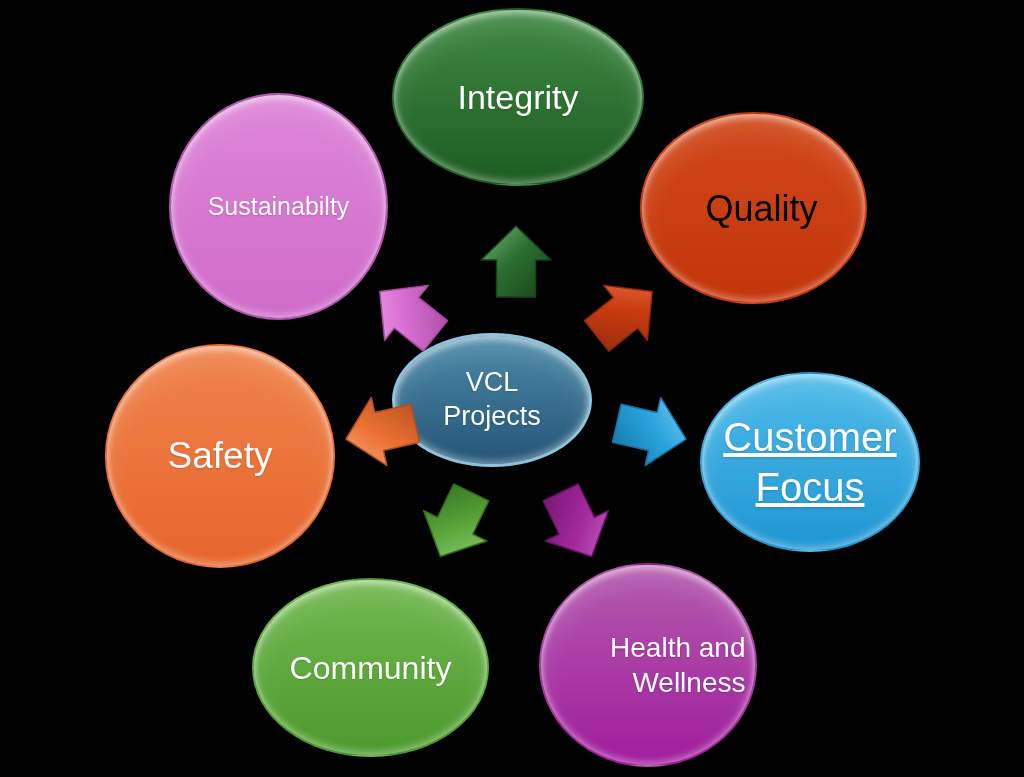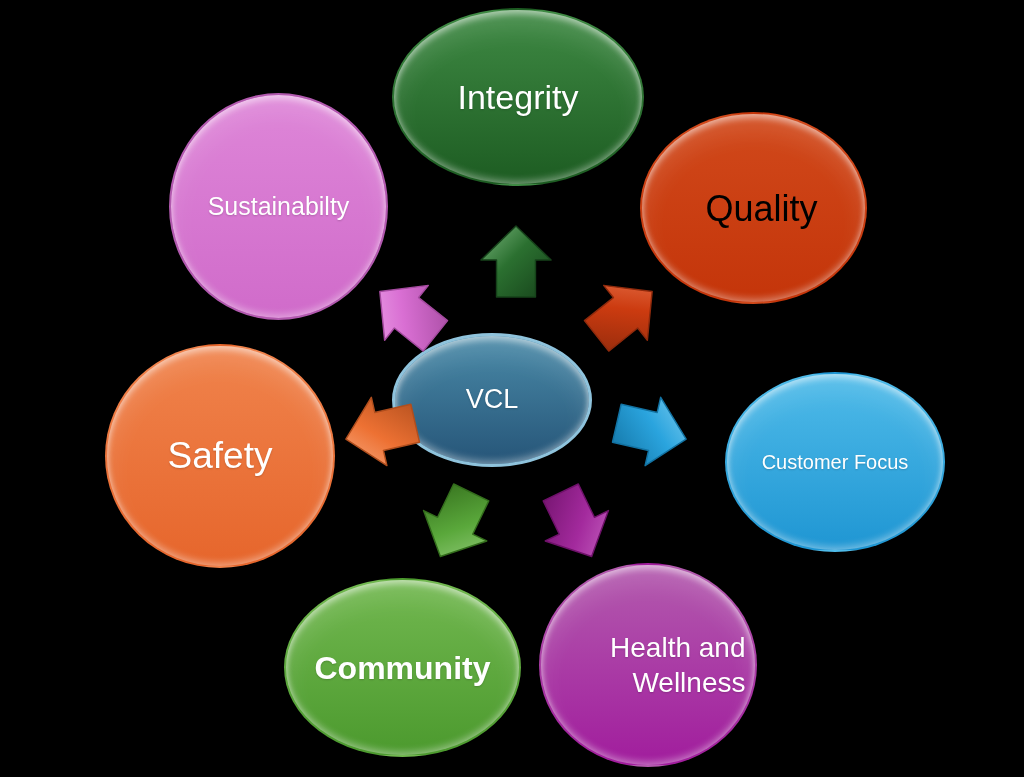--- a/index.html
+++ b/index.html
@@ -31,38 +31,39 @@
     line-height: 1.25;
     text-shadow: 0 1px 2px rgba(0,0,0,0.18);
   }
   .node .line { display: block; }
 
   
   .n-center     { left: 392px; top: 333px; width: 200px; height: 134px; font-size: 27px; border-width: 3px; }
   .n-integrity  { left: 392px; top: 8px;   width: 252px; height: 178px; font-size: 34px; }
   .n-quality    { left: 640px; top: 112px; width: 227px; height: 192px; font-size: 36px; text-shadow: none; }
   .n-quality .label { text-shadow: none; margin-left: 16px; }
-  .n-customer   { left: 725px; top: 372px; width: 220px; height: 180px; font-size: 20px; }
+  .n-customer   { left: 700px; top: 372px; width: 220px; height: 180px; font-size: 40px; text-decoration: underline; }
   .n-customer .label { max-width: 185px; }
   .n-health     { left: 539px; top: 563px; width: 218px; height: 204px; font-size: 28px; text-align: right; }
   .n-health .label { max-width: 195px; }
-  .n-community  { left: 284px; top: 578px; width: 237px; height: 179px; font-size: 32px; font-weight: bold; }
+  .n-community  { left: 252px; top: 578px; width: 237px; height: 179px; font-size: 32px; }
   .n-safety     { left: 105px; top: 344px; width: 230px; height: 224px; font-size: 37px; }
   .n-sustain    { left: 169px; top: 93px;  width: 219px; height: 227px; font-size: 25px; }
 
   .arrow-svg { position: absolute; overflow: visible; }
 </style>
 </head>
 <body>
 
 <div class="stage" id="stage">
 
   <div class="node n-center" style="background: linear-gradient(rgb(74, 138, 168) 0%, rgb(38, 85, 120) 100%); color: rgb(255, 255, 255); border-color: rgb(143, 195, 220);">
     <span class="label">
       <span class="line">VCL</span>
+      <span class="line">Projects</span>
     </span>
   </div>
 
   <div class="node n-integrity" style="background: linear-gradient(rgb(63, 138, 68) 0%, rgb(29, 92, 34) 100%); color: rgb(255, 255, 255); justify-content: center;">
     <span class="label">Integrity</span>
   </div>
 
   <div class="node n-quality" style="background: linear-gradient(rgb(209, 73, 27) 0%, rgb(196, 53, 10) 100%); color: rgb(0, 0, 0);">
     <span class="label">Quality</span>
   </div>

